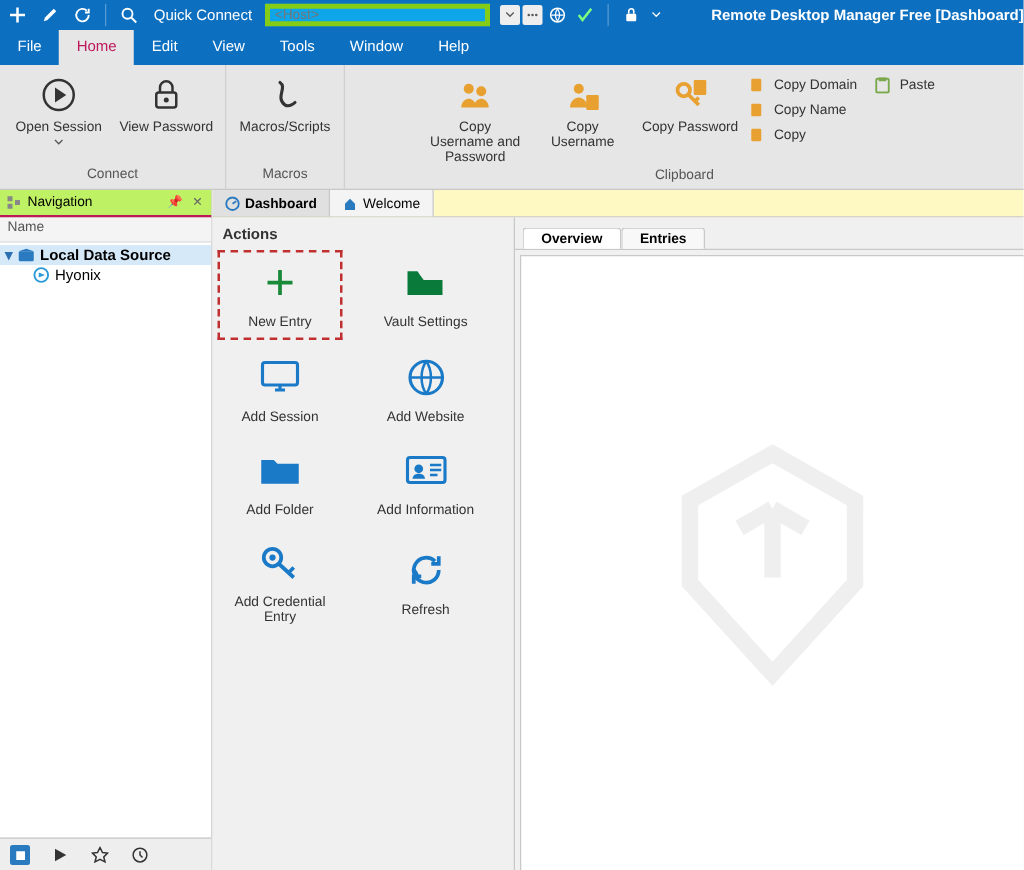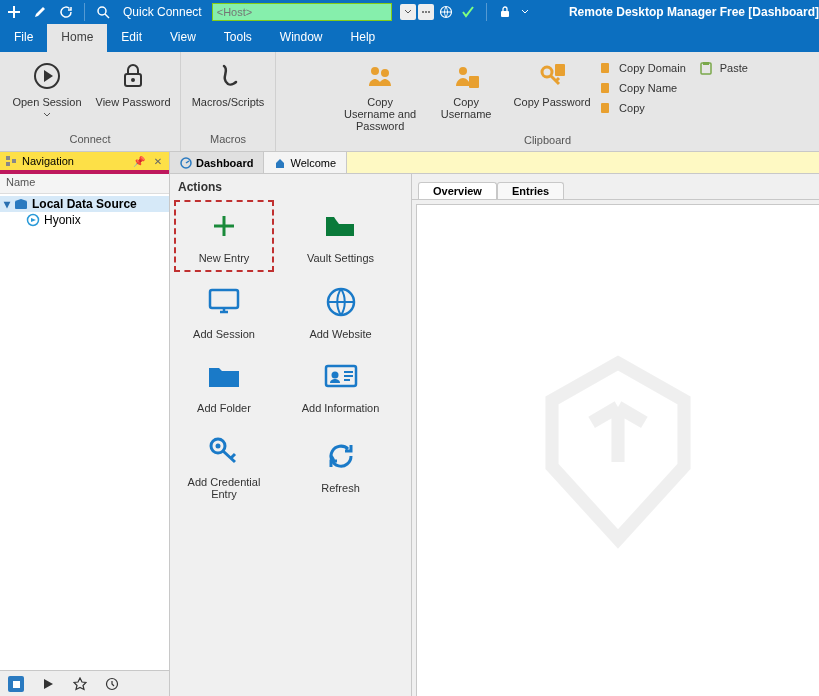--- a/index.html
+++ b/index.html
@@ -3,45 +3,45 @@
 <meta charset="utf-8">
 <style>
 * { margin: 0; padding: 0; box-sizing: border-box; font-family: "Segoe UI", Tahoma, sans-serif; }
 body { width: 819px; height: 696px; overflow: hidden; background: #fff; }
 
 .topbar { background: #0c6fc0; height: 24px; display: flex; align-items: center; color: #fff; font-size: 12px; }
 .topbar-left { display: flex; align-items: center; gap: 6px; padding: 0 4px; }
 .tb-icon { width: 20px; height: 20px; display: flex; align-items: center; justify-content: center; cursor: pointer; }
 .tb-sep { width: 1px; height: 18px; background: rgba(255,255,255,0.3); margin: 0 2px; }
 .qc-label { margin: 0 4px; }
-.qc-input { height: 18px; width: 180px; background: #86efac; color: #333; border: 1px solid #84cc16; font-size: 11px; padding: 0 4px; }
+.qc-input { height: 18px; width: 180px; background: #0ea5e9; color: #333; border: 4px solid #84cc16; font-size: 11px; padding: 0 4px; }
 .qc-ctrls { display: flex; align-items: center; gap: 2px; margin-left: 2px; }
 .qc-small { width: 16px; height: 16px; display:flex; align-items:center; justify-content:center; background:#eee; border-radius:2px; }
 .title { margin-left: auto; font-weight: 600; }
 
 .menubar { background: #0c6fc0; height: 28px; display: flex; align-items: stretch; color: #fff; font-size: 12px; }
 .menu-item { padding: 6px 14px; cursor: pointer; }
-.menu-item.active { background: #e6e6e6; color: #404040; }
+.menu-item.active { background: #e6e6e6; color: #be185d; }
 
 .ribbon { background: #e6e6e6; height: 100px; display: flex; border-bottom: 1px solid #c8c8c8; }
 .ribbon-group { display: flex; flex-direction: column; align-items: center; padding: 4px 8px; border-right: 1px solid #d0d0d0; }
 .ribbon-row { display: flex; gap: 8px; flex: 1; align-items: flex-start; }
 .ribbon-btn { display: flex; flex-direction: column; align-items: center; justify-content: center; width: 78px; padding-top: 4px; cursor: pointer; }
 .ribbon-btn .ricon { width: 32px; height: 32px; display:flex; align-items:center; justify-content:center; margin-bottom: 4px; }
 .ribbon-btn .rtext { font-size: 11px; text-align: center; line-height: 1.1; color: #333; }
 .group-label { font-size: 11px; color: #555; padding: 2px 0; }
 .clip-col { display:flex; flex-direction:column; gap:4px; padding:4px 6px; }
 .clip-item { display:flex; align-items:center; gap:6px; font-size:11px; color:#333; cursor:pointer; }
 .clip-item .cicon { width:16px; height:16px; display:flex; align-items:center; justify-content:center; }
 .clip-wrap { display:flex; flex-direction:column; flex:1; }
 
 .workspace { display: flex; height: 544px; }
 
 .nav-panel { width: 170px; border-right: 1px solid #c8c8c8; display:flex; flex-direction:column; background:#fff; }
-.nav-header { background:#fde047; height:22px; display:flex; align-items:center; padding:0 4px; border-bottom:4px solid #be185d; font-size:11px; }
+.nav-header { background:#bef264; height:22px; display:flex; align-items:center; padding:0 4px; border-bottom:2px solid #be185d; font-size:11px; }
 .nav-header .nh-icon { width:14px; height:14px; margin-right:4px; display:flex; align-items:center; justify-content:center; }
 .nav-header .nh-spacer { margin-left:auto; display:flex; gap:4px; }
 .nh-btn { width:14px; height:14px; cursor:pointer; display:flex; align-items:center; justify-content:center; color:#666; font-size:10px; }
 .nav-cols { background:#f4f4f4; height:20px; border-bottom:1px solid #ddd; font-size:11px; color:#555; padding:2px 6px; }
 .nav-tree { flex:1; padding:2px 0; font-size:12px; }
 .tree-row { display:flex; align-items:center; padding:1px 4px; cursor:pointer; gap:4px; }
 .tree-row.root { background:#d6e9f8; font-weight:600; }
 .tree-row .ticon { width:14px; height:14px; display:flex; align-items:center; justify-content:center; }
 .tree-row.child { padding-left: 26px; }
 .nav-footer { height:26px; border-top:1px solid #c8c8c8; background:#eee; display:flex; align-items:center; gap:16px; padding:0 8px; }

